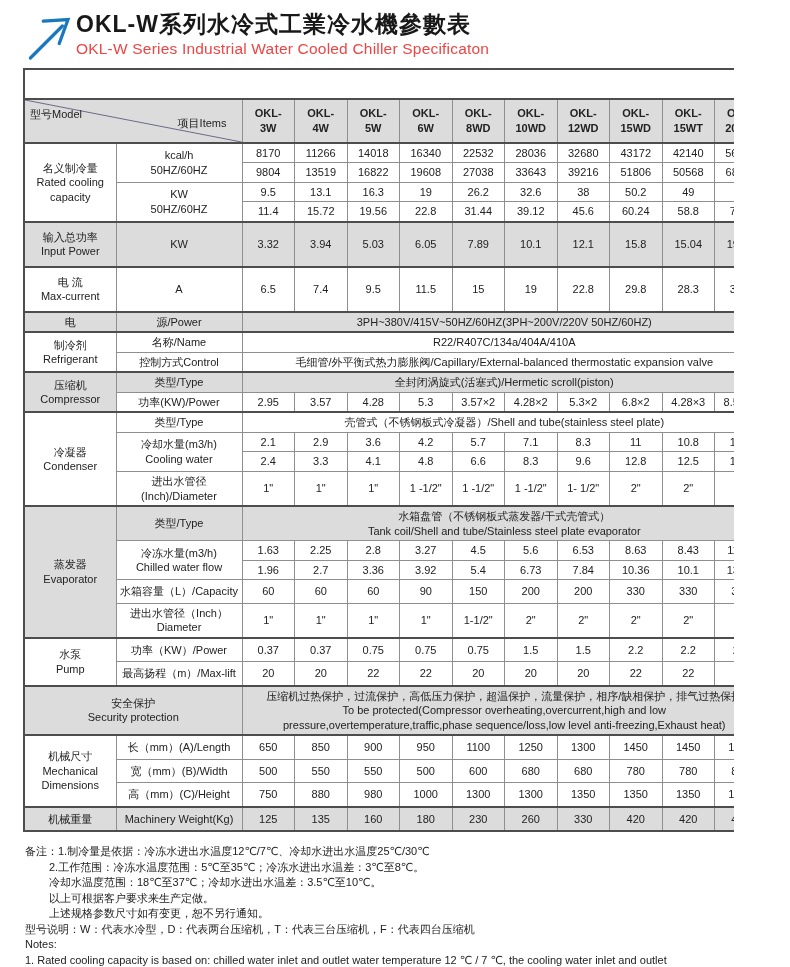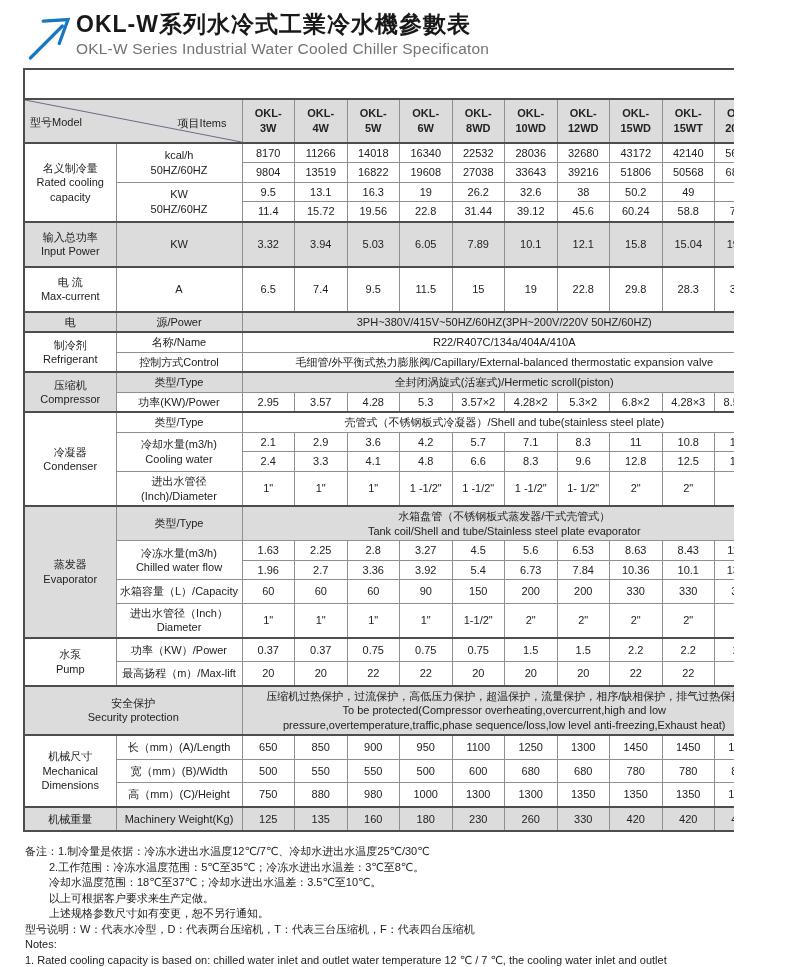--- a/index.html
+++ b/index.html
@@ -4,21 +4,21 @@
 <style>
   html,body{margin:0;padding:0;background:#ffffff;}
   .page{position:relative;width:734px;min-height:967px;background:#fff;overflow:hidden;
         font-family:"Liberation Sans","DejaVu Sans",sans-serif;color:#1c1c1c;}
   
   .hdr{display:flex;align-items:flex-start;padding:10px 0 0 24px;}
   .hdr .logo{width:48px;height:52px;flex:0 0 auto;margin-top:2px;}
   .hdr .logo path{fill:none;stroke:#1878be;stroke-width:4;stroke-linecap:round;stroke-linejoin:miter;}
   .titles{margin-left:4px;}
   .t-zh{font-size:23px;font-weight:bold;letter-spacing:1px;color:#181818;line-height:1.25;}
-  .t-en{font-size:15.5px;font-weight:500;color:#737373;margin-top:1px;letter-spacing:.2px;}
+  .t-en{font-size:15.5px;font-weight:500;color:#ef4444;margin-top:1px;letter-spacing:.2px;}
   
   table.spec{border-collapse:collapse;table-layout:fixed;width:745px;margin:4px 0 0 23px;
              font-size:11px;color:#222;border:2px solid #4d4d4d;}
   table.spec td{border:1px solid #8f8f8f;text-align:center;vertical-align:middle;
                 padding:2px 1px;line-height:1.32;background:#fff;word-wrap:break-word;}
   tr.g td{background:#dcdcdc;}
   tr.band td{border-top:2px solid #4d4d4d;}
   tr.tall td{padding:7px 1px;}
   tr.mid td{padding:4px 1px;}
   td.c-title{background:#29abe2;color:#ffffff;font-size:18px;font-weight:400;
@@ -26,21 +26,21 @@
   td.cat{font-size:11px;}
   td.item{font-size:11px;}
   td.txt{padding:2px 5px;}
   td.left{text-align:left;padding-left:8px;}
   td.model{font-size:11px;line-height:1.3;padding:3px 0;font-weight:bold;}
   td.pr{text-align:right;padding-right:8px;}
   td.pl{text-align:left;padding-left:22px;margin-top:28px;}
   td.diag{position:relative;height:38px;padding:0;}
   td.diag svg{position:absolute;left:0;top:0;width:100%;height:100%;display:block;}
   td.diag line{stroke:#6a6a8a;stroke-width:1;}
-  td.diag .bl{position:absolute;left:5px;bottom:12px;}
+  td.diag .bl{position:absolute;left:5px;bottom:20px;}
   td.diag .tr{position:absolute;right:15px;top:16px;}
   
   .notes{margin:12px 0 0 25px;width:748px;font-size:11px;color:#222;}
   .notes .note{line-height:15.5px;white-space:nowrap;}
   .notes .ind1{padding-left:24px;}
 </style>
 </head>
 <body>
 
 <div class="page">

